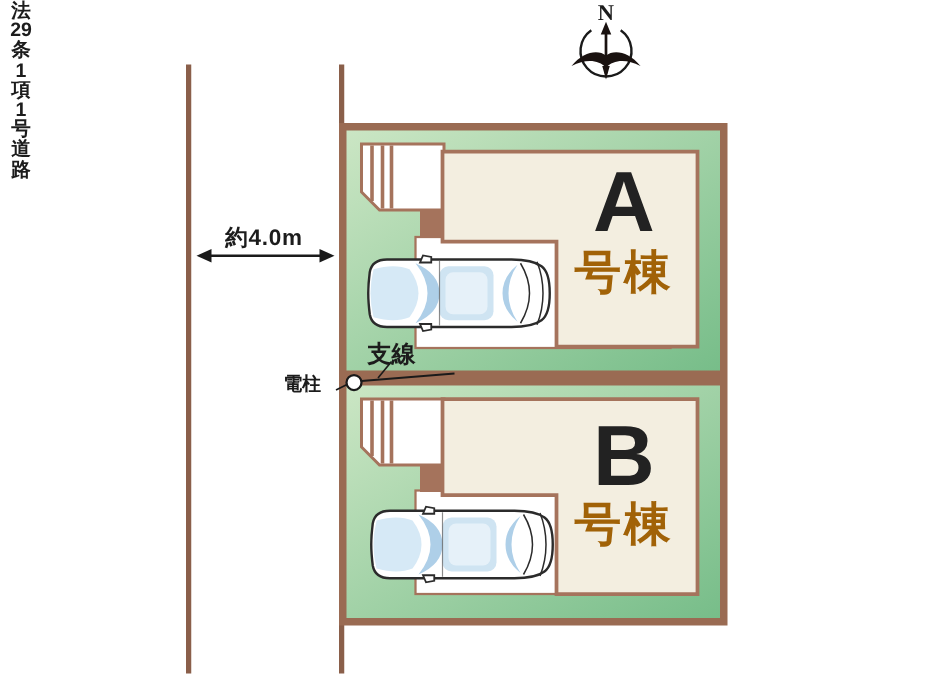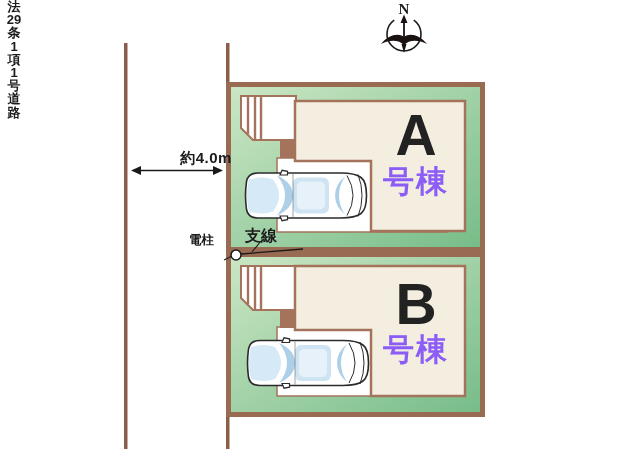--- a/index.html
+++ b/index.html
@@ -4,28 +4,28 @@
 <style>
   html,body{margin:0;padding:0;background:#fff;}
   .stage{
     position:relative;width:620px;height:464px;background:#ffffff;overflow:hidden;
     font-family:"Liberation Sans","DejaVu Sans",sans-serif;color:#1c1c1c;
   }
   .plan-svg{position:absolute;left:0;top:0;}
   .lbl{position:absolute;font-weight:bold;white-space:nowrap;}
   .north-label{left:394px;top:1px;width:20px;text-align:center;font-size:15px;
     font-family:"Liberation Serif","DejaVu Serif",serif;}
-  .dim-label{left:128px;top:149px;width:96px;text-align:center;font-size:15px;letter-spacing:.5px;padding-left:30px;}
+  .dim-label{left:128px;top:149px;width:96px;text-align:center;font-size:15px;letter-spacing:.5px;}
   .road-name{left:159px;top:184px;width:28px;display:flex;flex-direction:column;
     align-items:center;font-size:13px;line-height:13.2px;font-weight:bold;}
   .guy-label{left:245px;top:226px;font-size:16px;}
-  .pole-label{left:189px;top:232px;font-size:12.5px;text-align:right;}
+  .pole-label{left:189px;top:248px;font-size:12.5px;text-align:right;}
   .bldg-letter{left:366px;width:100px;text-align:center;font-size:57px;line-height:1;color:#222;}
   .bldg-suffix{left:366px;width:100px;text-align:center;font-size:31px;line-height:1;
-    letter-spacing:2px;color:#8b5cf6;}
+    letter-spacing:2px;color:#a16207;}
   .a-letter{top:107px;} .a-suffix{top:166px;}
   .b-letter{top:276px;} .b-suffix{top:334px;}
 </style>
 </head>
 <body>
 
 <div class="stage">
 
   <svg class="plan-svg" width="620" height="464" viewBox="0 0 620 464">
     <defs>

